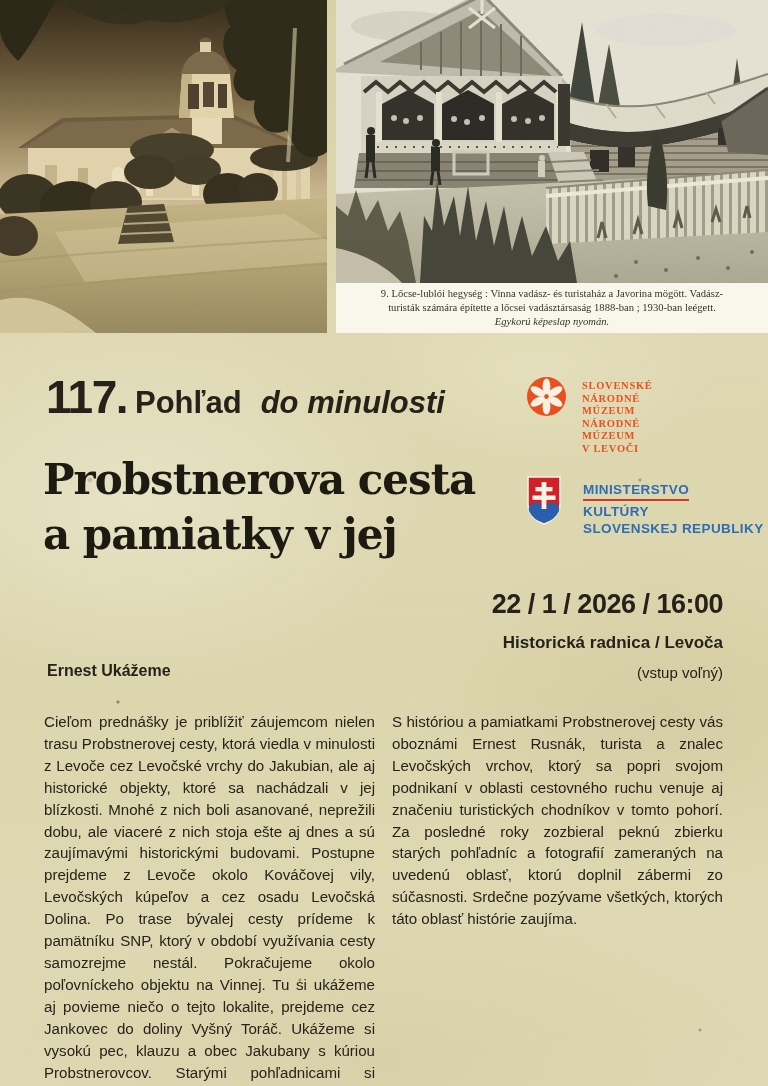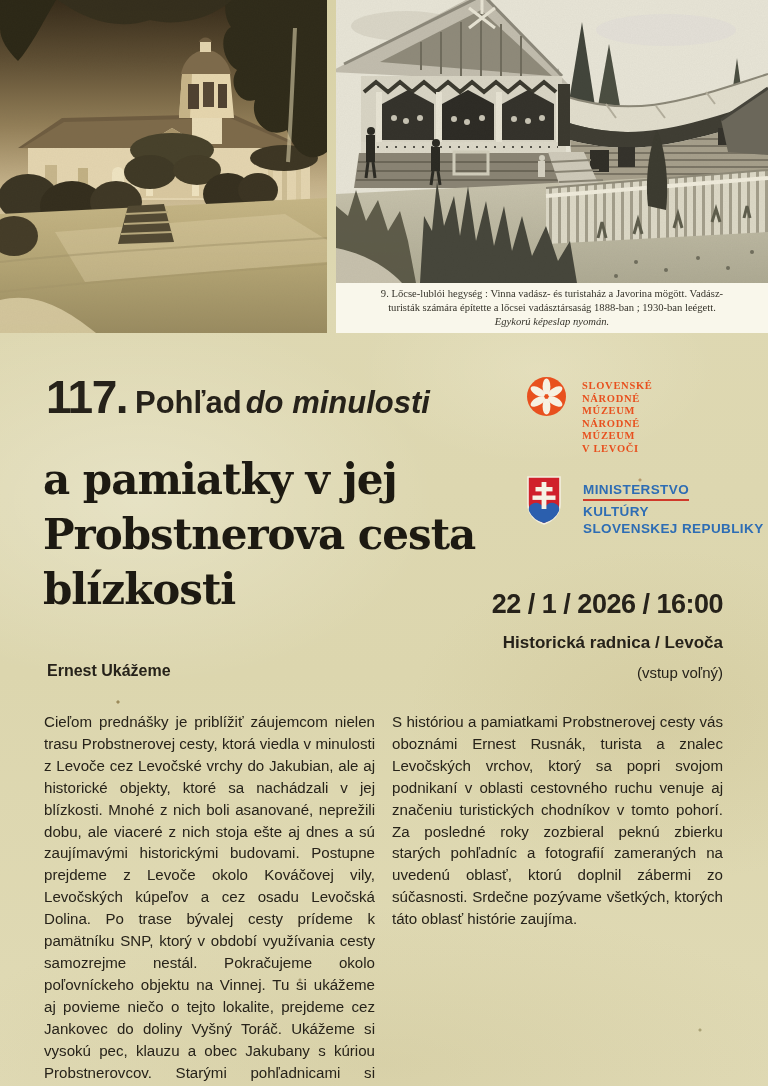--- a/index.html
+++ b/index.html
@@ -27,21 +27,21 @@
   .caption{
     width:432px;height:50px;background:#f9f7eb;box-sizing:border-box;
     padding-top:4px;font-family:"Liberation Serif",serif;color:#35332a;
     font-size:10.6px;line-height:14px;text-align:center;white-space:nowrap;overflow:hidden;
   }
   .caption .cap3{font-style:italic;}
   
   .series{left:46px;top:370px;display:flex;align-items:baseline;white-space:nowrap;}
   .series .num{font-size:46px;font-weight:800;letter-spacing:-1.5px;}
   .series .reg{font-size:31px;font-weight:700;margin-left:8px;}
-  .series .ital{font-size:31px;font-weight:700;font-style:italic;margin-left:4px;}
+  .series .ital{font-size:31px;font-weight:700;font-style:italic;margin-left:19px;}
   
   .title{
     left:43px;top:452px;width:450px;
     font-family:"DejaVu Serif","Liberation Serif",serif;
     font-weight:700;font-size:42px;line-height:55px;letter-spacing:-1px;color:#1d1a12;
   }
   
   .snm{left:527px;top:377px;display:flex;gap:16px;}
   .snm-text{margin-top:3px;font-family:"Liberation Serif",serif;font-weight:700;
     font-size:10.5px;line-height:12.6px;letter-spacing:.7px;color:#e8501e;}
@@ -265,23 +265,22 @@
     </div>
   </div>
 
   <div class="abs series">
     <span class="num">117.</span>
     <span class="reg">Pohľad</span>
     <span class="ital">do minulosti</span>
   </div>
 
   <div class="abs title">
+    <div>Probstnerova cesta</div>
     <div>a pamiatky v jej</div>
-    <div>Probstnerova cesta</div>
-    <div>blízkosti</div>
   </div>
 
   <div class="abs snm">
     <span>
       <svg width="39" height="39" viewBox="0 0 39 39">
         <circle cx="19.5" cy="19.5" r="19.5" fill="#e8501e"></circle>
         <g fill="#f6f1e2">
           <ellipse cx="19.5" cy="9.6" rx="3.9" ry="8.2" transform="rotate(0 19.5 19.5)"></ellipse>
           <ellipse cx="19.5" cy="9.6" rx="3.9" ry="8.2" transform="rotate(60 19.5 19.5)"></ellipse>
           <ellipse cx="19.5" cy="9.6" rx="3.9" ry="8.2" transform="rotate(120 19.5 19.5)"></ellipse>

